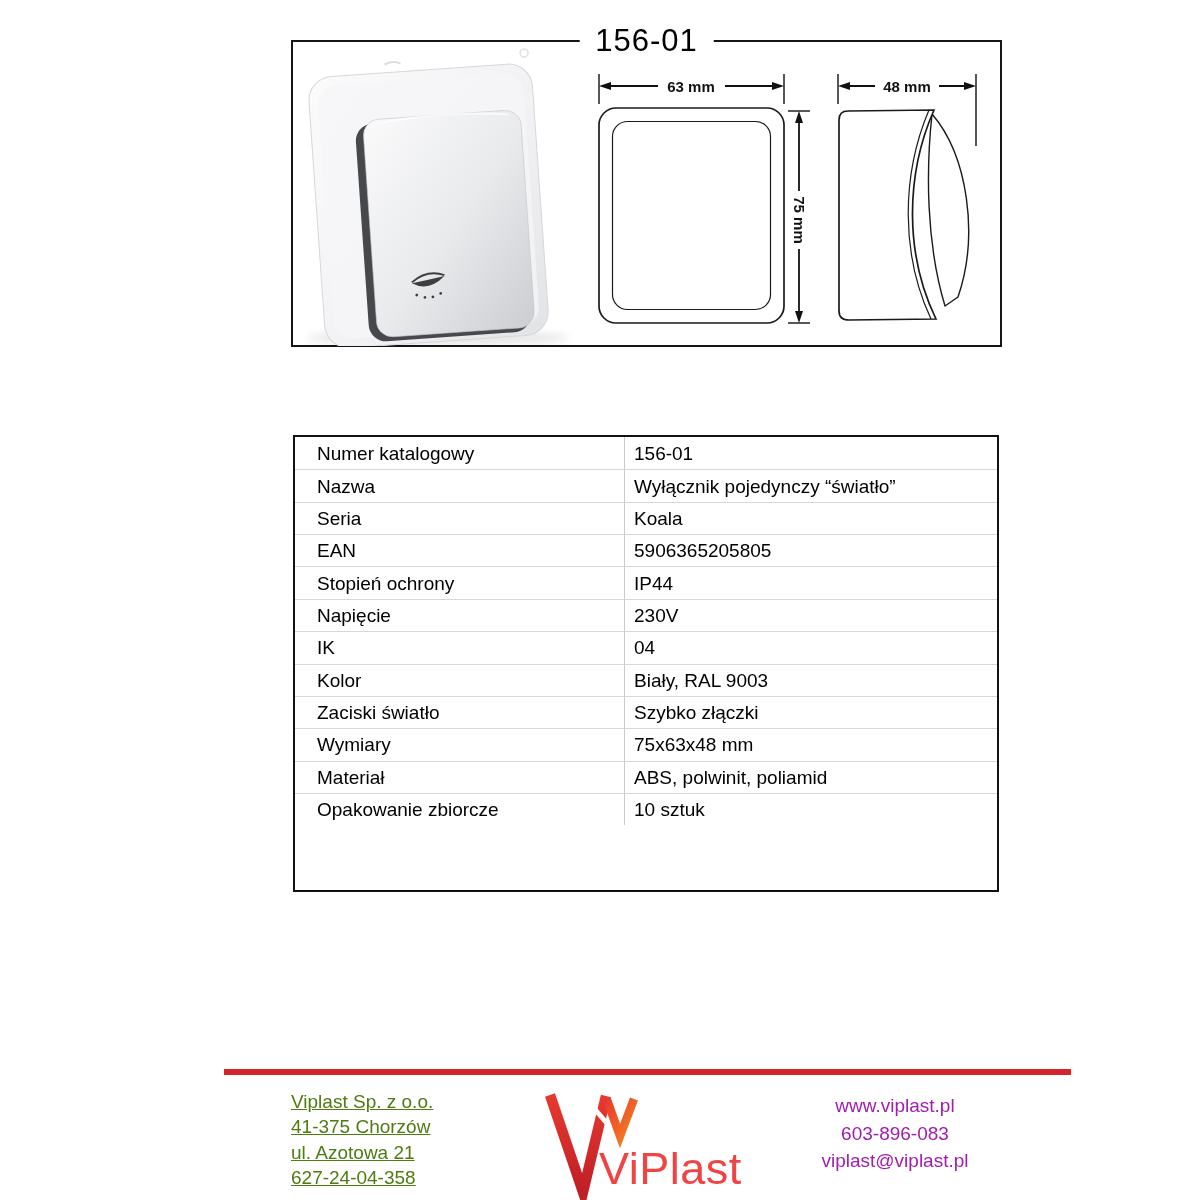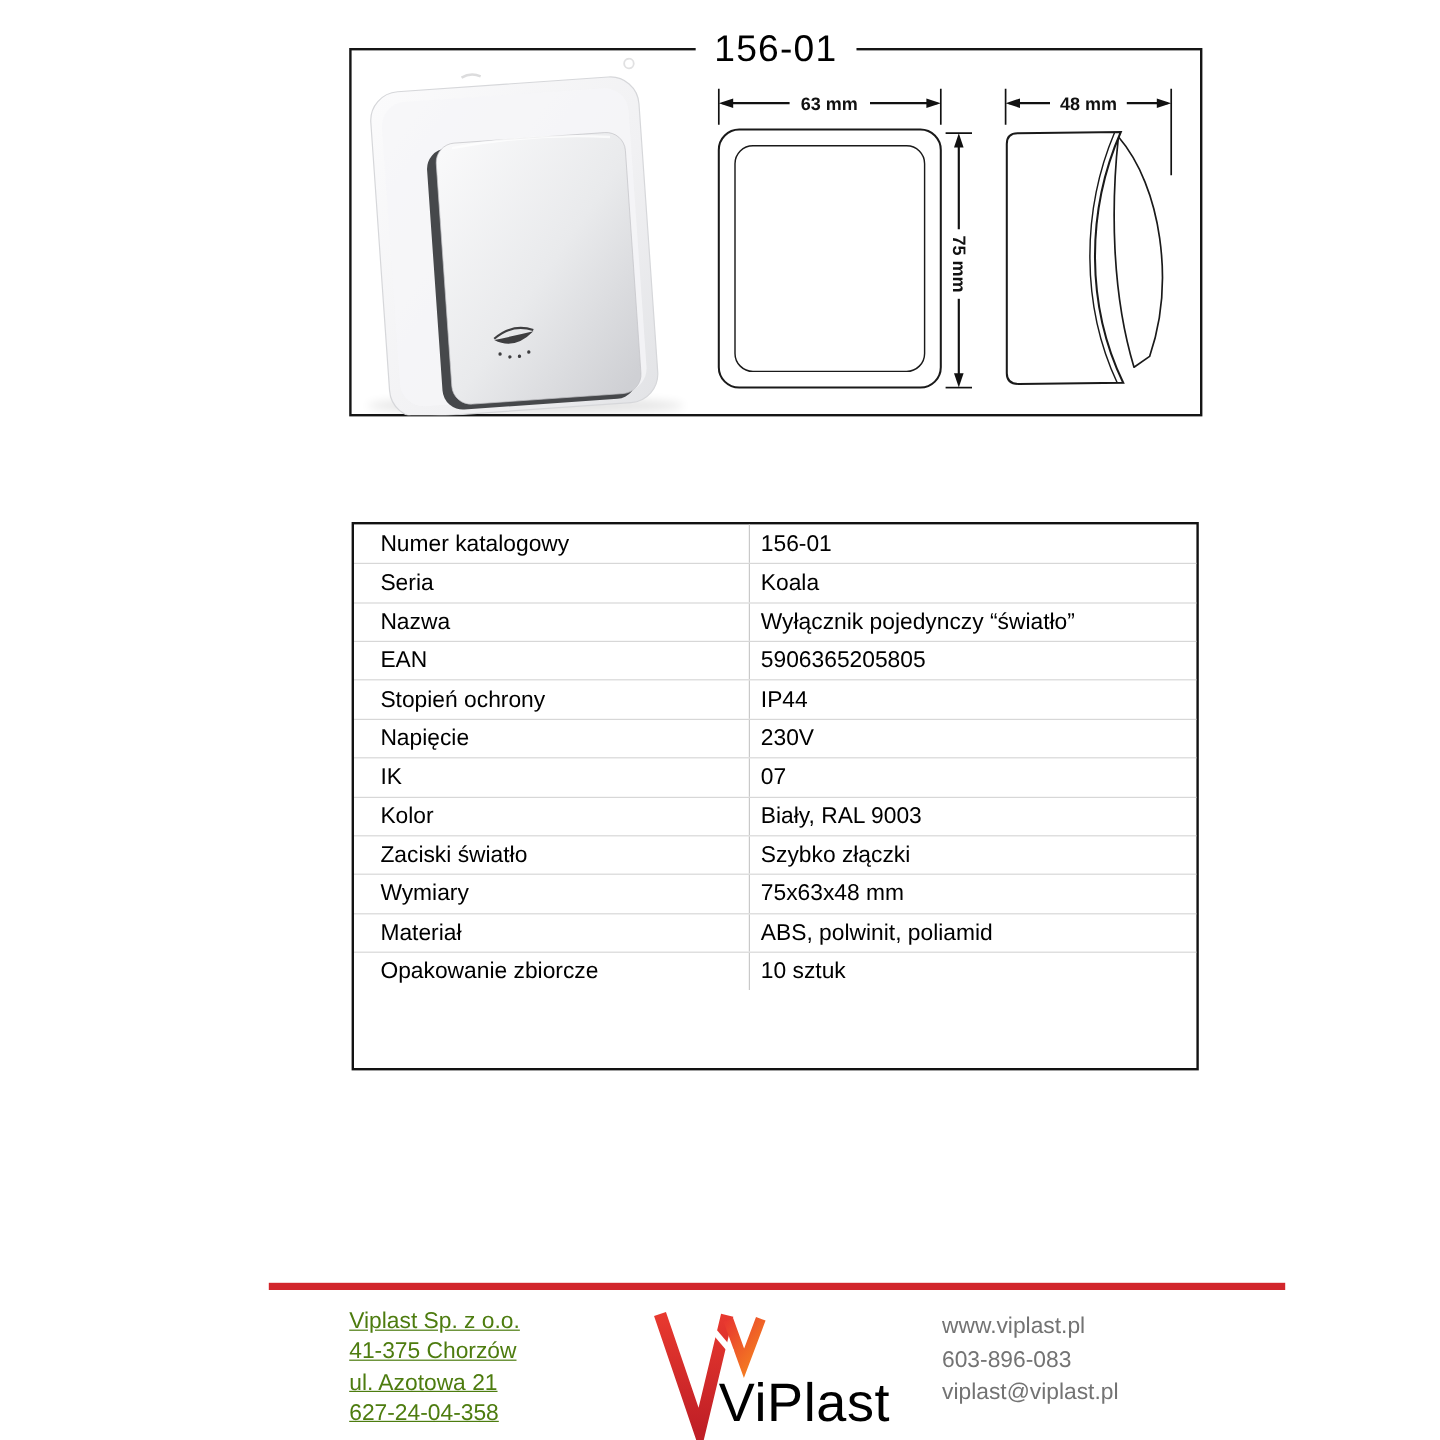--- a/index.html
+++ b/index.html
@@ -22,22 +22,22 @@
   .spec-row{display:grid;grid-template-columns:330px 1fr;border-top:1px solid #d7d7d7;}
   .spec-row:first-child{border-top:none;}
   .spec-label,.spec-value{display:flex;align-items:center;font-size:19px;line-height:1;
                           white-space:nowrap;overflow:hidden;}
   .spec-label{padding-left:22px;border-right:1px solid #c9c9c9;}
   .spec-value{padding-left:9px;}
 
   
   .footer-bar{position:absolute;left:176px;top:1069px;width:847px;height:6px;}
   .footer-company{position:absolute;left:243px;top:1089px;font-size:19px;line-height:25.3px;color:#4d7c0f;text-decoration:underline;}
-  .footer-contact{position:absolute;left:737px;top:1092px;width:220px;text-align:left;
-                  font-size:19px;line-height:27.6px;color:#737373;}
+  .footer-contact{position:absolute;left:737px;top:1092px;width:220px;text-align:center;
+                  font-size:19px;line-height:27.6px;color:#a21caf;}
   .logo-svg{position:absolute;left:492px;top:1084px;width:100px;height:116px;}
   .logo-text{position:absolute;left:551px;top:1146px;font-size:45px;line-height:45px;
              letter-spacing:0.5px;}
 </style>
 </head>
 <body>
 
 <div class="page">
 
   <div class="product-box">
@@ -125,42 +125,42 @@
       <text class="dim-text" x="861" y="93.5" text-anchor="middle" fill="#111">48 mm</text>
     </svg>
   </div>
 
   <div class="spec-table">
     <div class="spec-row">
         <div class="spec-label">Numer katalogowy</div>
         <div class="spec-value">156-01</div>
       </div>
     <div class="spec-row">
+        <div class="spec-label">Nazwa</div>
+        <div class="spec-value">Wyłącznik pojedynczy “światło”</div>
+      </div>
+    <div class="spec-row">
         <div class="spec-label">Seria</div>
         <div class="spec-value">Koala</div>
       </div>
     <div class="spec-row">
-        <div class="spec-label">Nazwa</div>
-        <div class="spec-value">Wyłącznik pojedynczy “światło”</div>
-      </div>
-    <div class="spec-row">
         <div class="spec-label">EAN</div>
         <div class="spec-value">5906365205805</div>
       </div>
     <div class="spec-row">
         <div class="spec-label">Stopień ochrony</div>
         <div class="spec-value">IP44</div>
       </div>
     <div class="spec-row">
         <div class="spec-label">Napięcie</div>
         <div class="spec-value">230V</div>
       </div>
     <div class="spec-row">
         <div class="spec-label">IK</div>
-        <div class="spec-value">07</div>
+        <div class="spec-value">04</div>
       </div>
     <div class="spec-row">
         <div class="spec-label">Kolor</div>
         <div class="spec-value">Biały, RAL 9003</div>
       </div>
     <div class="spec-row">
         <div class="spec-label">Zaciski światło</div>
         <div class="spec-value">Szybko złączki</div>
       </div>
     <div class="spec-row">
@@ -194,21 +194,21 @@
       </linearGradient>
       <linearGradient id="gOr" x1="0" y1="0" x2="1" y2="1">
         <stop offset="0" stop-color="#e8392f"></stop>
           <stop offset="1" stop-color="#f58220"></stop>
       </linearGradient>
     </defs>
     <polyline points="502,1095 535,1192 558,1096" fill="none" stroke="url(#gRed)" stroke-width="10.5" stroke-linejoin="miter"></polyline>
     <polyline points="559,1100 572,1136 586,1099" fill="none" stroke="url(#gOr)" stroke-width="8.5" stroke-linejoin="miter"></polyline>
     <line x1="545" y1="1107" x2="562" y2="1127" stroke="#ffffff" stroke-width="5"></line>
   </svg>
-  <div class="logo-text" style="color: #000000;">ViPlast</div>
+  <div class="logo-text" style="color: #ef4444;">ViPlast</div>
 
   <div class="footer-contact">
     <div>www.viplast.pl</div>
     <div>603-896-083</div>
     <div>viplast@viplast.pl</div>
   </div>
 
 </div>
 
 </body></html>

